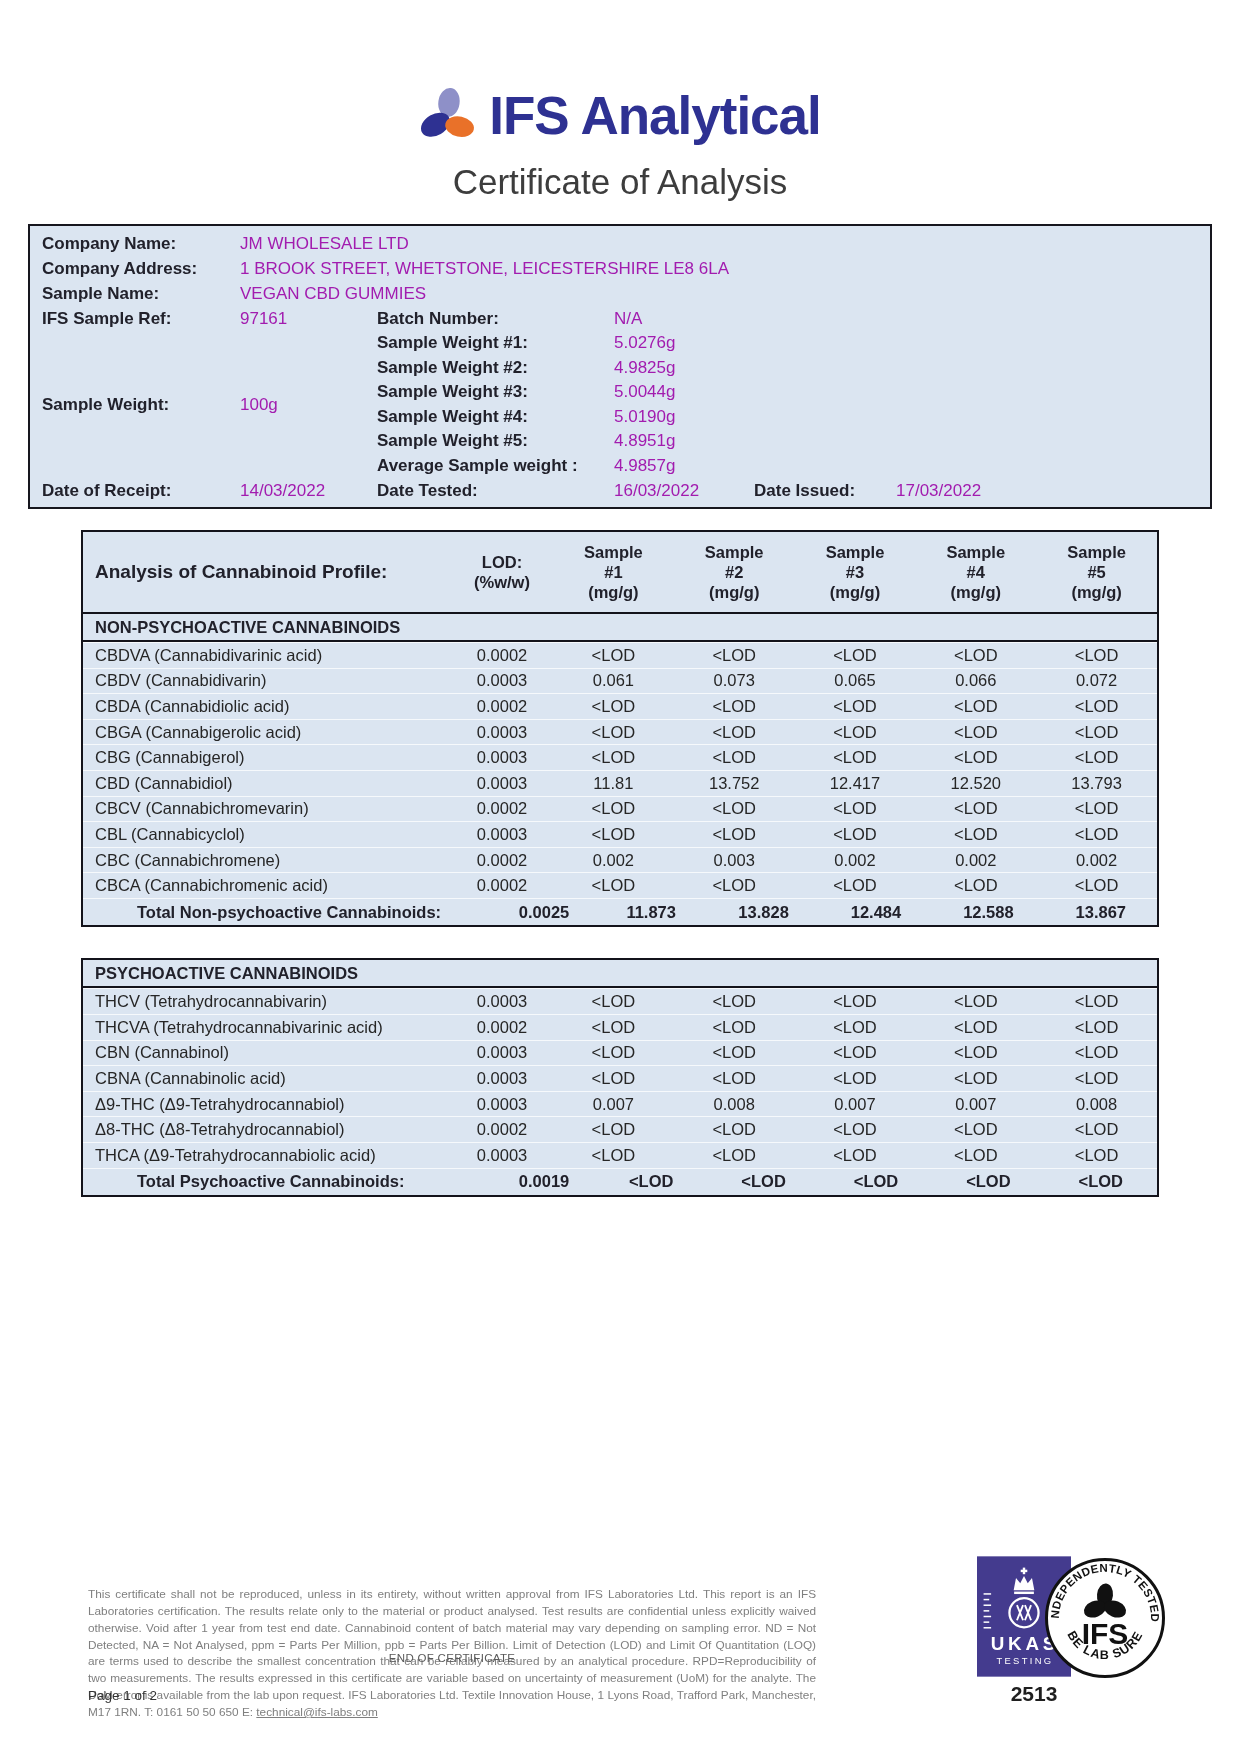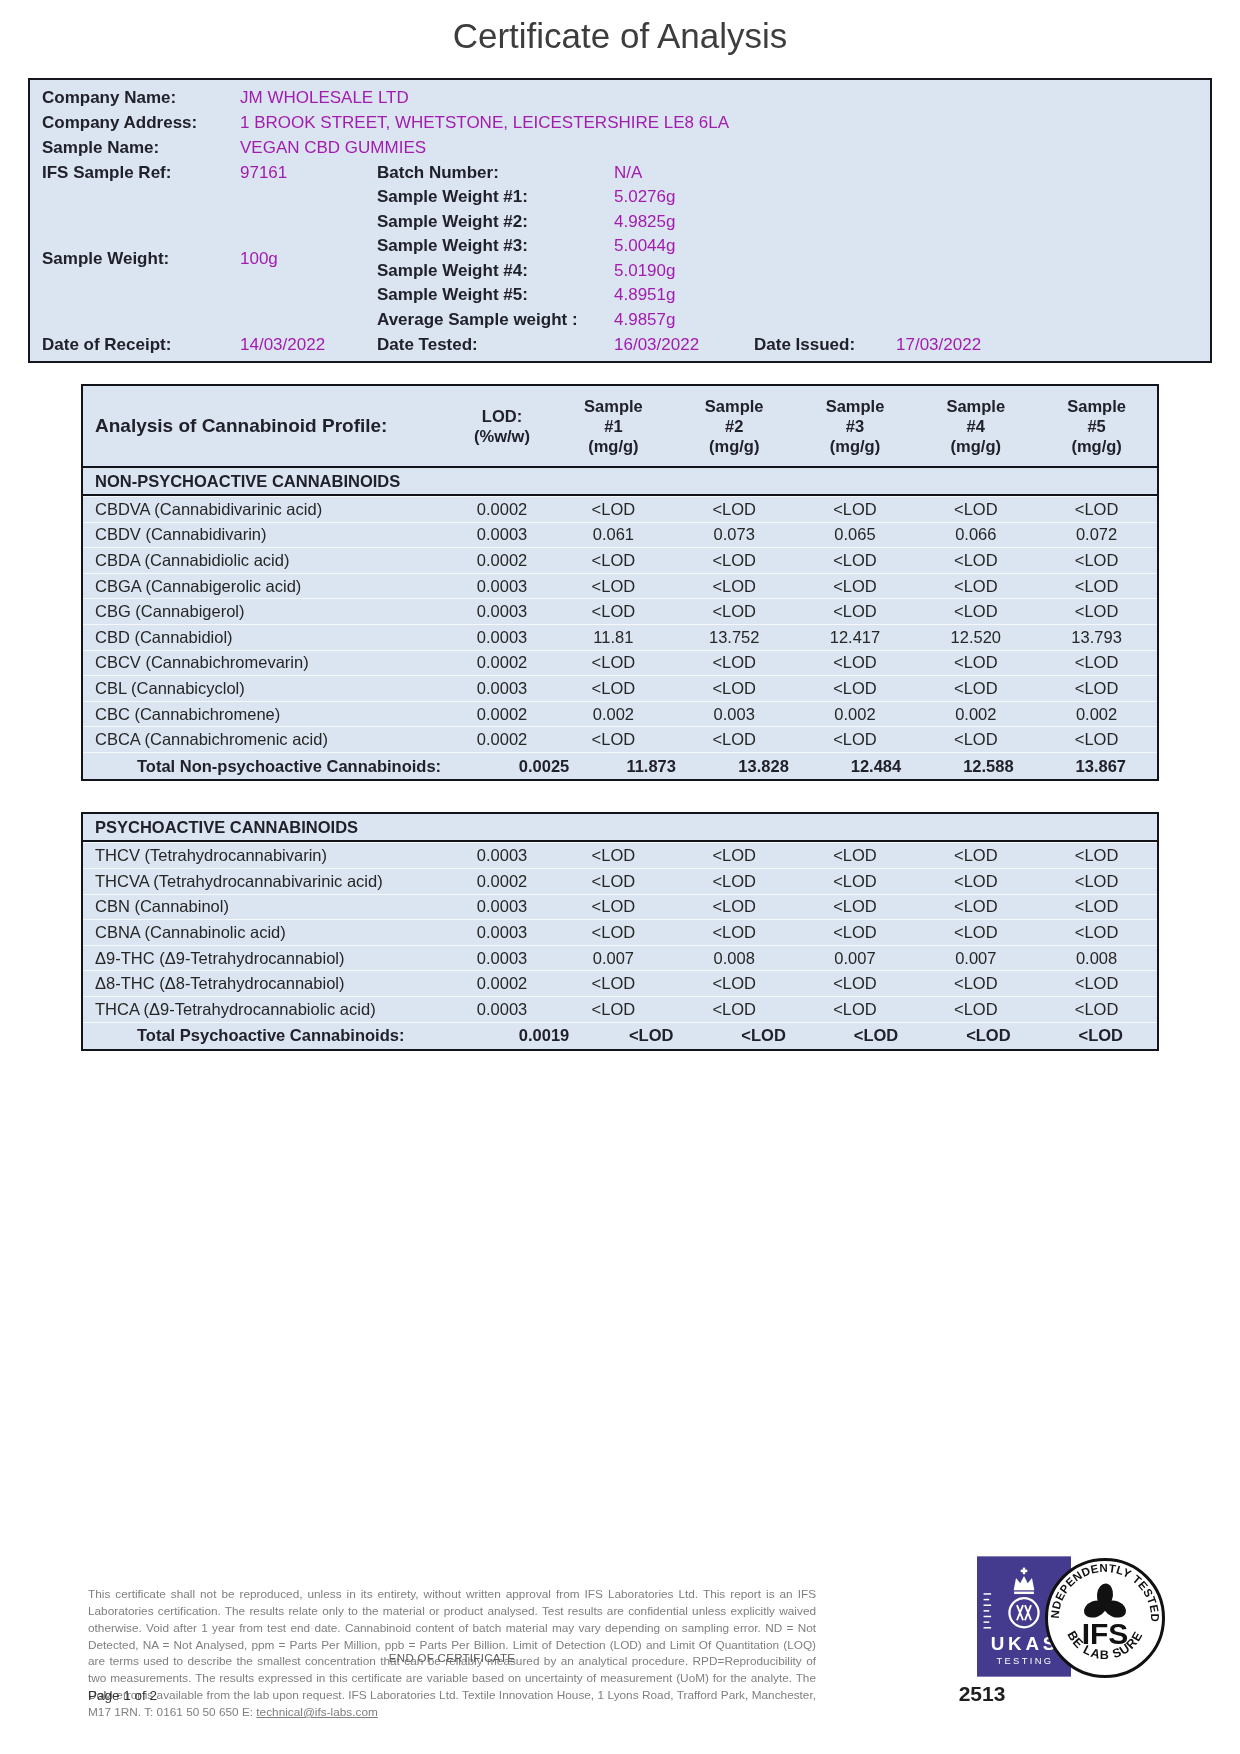--- a/index.html
+++ b/index.html
@@ -56,29 +56,37 @@
   
   .disclaimer {
     position:absolute; left:88px; top:1538px; width:728px;
     font-size:11.8px; line-height:1.43; color:#7f7f7f; text-align:justify;margin-top:48px;
   }
   .email-link { color:#7f7f7f; text-decoration:underline; }
   .end-cert { position:absolute; left:88px; top:1652px; width:728px; text-align:center;
     font-size:11.5px; color:#595959; letter-spacing:.3px; }
   .page-num { position:absolute; left:88px; top:1688px; font-size:13.5px; color:#333; }
   .ukas-badge { position:absolute; left:933px; top:1556px;padding-left:44px; }
-  .ukas-number { position:absolute; left:935px; top:1682px; width:94px; text-align:center;
+  .ukas-number { position:absolute; left:987px; top:1682px; width:94px; text-align:center;
     font-size:21px; font-weight:700; color:#1f1f1f; }
   .ifs-badge { position:absolute; left:1043px; top:1556px; }
 </style>
 </head>
 <body>
 
 <div class="page">
 
+  <div class="brand-row">
+    <svg width="58" height="62" viewBox="0 0 60 62">
+      <ellipse cx="31" cy="18" rx="11" ry="15" transform="rotate(8 31 18)" fill="#8e90c8"></ellipse>
+      <ellipse cx="17" cy="41" rx="16" ry="11" transform="rotate(-30 17 41)" fill="#2e3192"></ellipse>
+      <ellipse cx="42" cy="43" rx="15" ry="10.5" transform="rotate(12 42 43)" fill="#e97129"></ellipse>
+    </svg>
+    <div class="brand-title">IFS Analytical</div>
+  </div>
   <div class="doc-title">Certificate of Analysis</div>
 
   <div class="info-box">
     <div class="irow">
       <span class="lbl">Company Name:</span>
       <span class="val span-rest">JM WHOLESALE LTD</span>
     </div>
     <div class="irow">
       <span class="lbl">Company Address:</span>
       <span class="val span-rest">1 BROOK STREET, WHETSTONE, LEICESTERSHIRE LE8 6LA</span>

